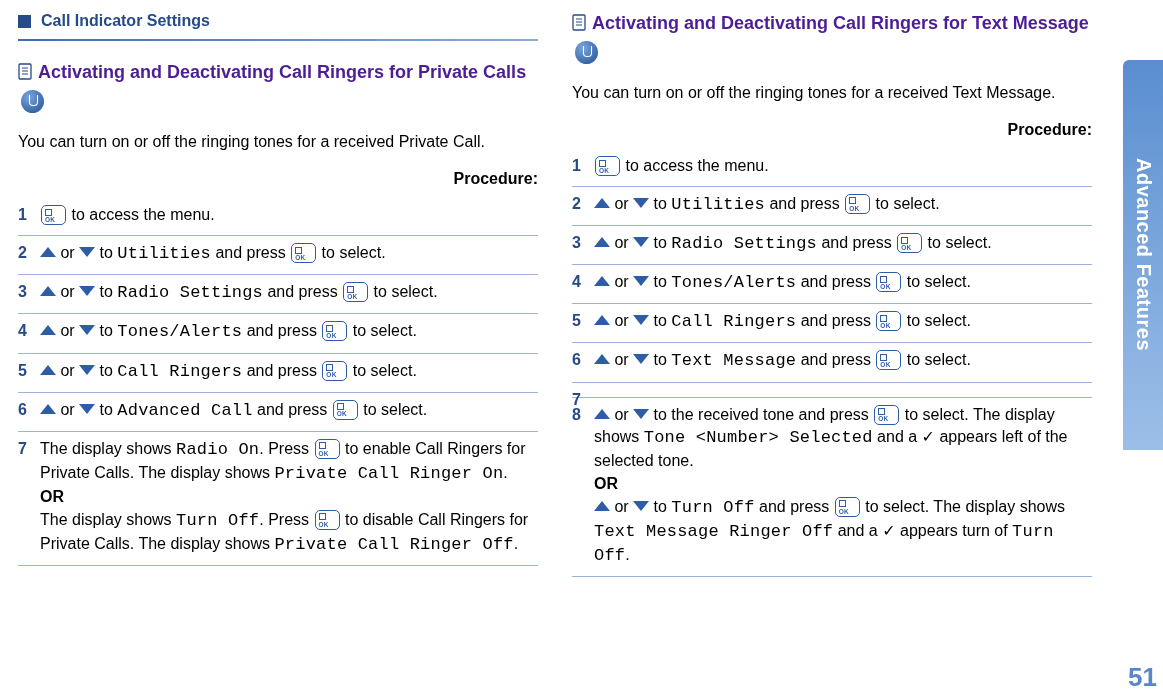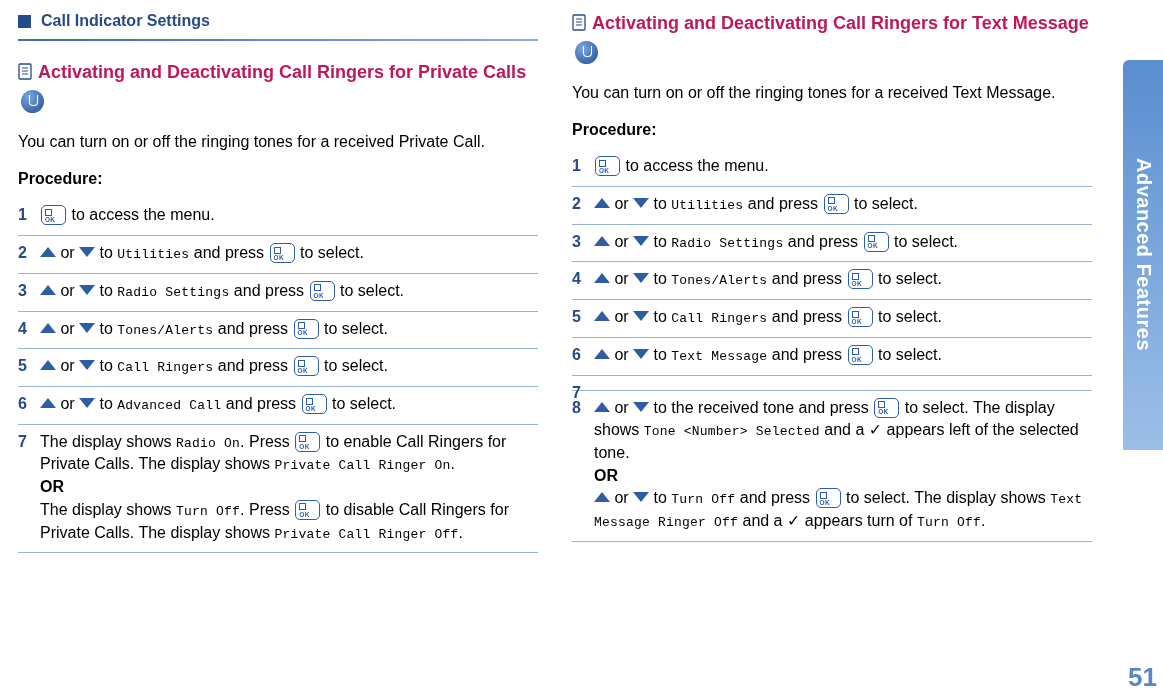--- a/index.html
+++ b/index.html
@@ -39,21 +39,21 @@
   }
   .section-underline {
     height: 2.5px;
     background: linear-gradient(90deg, #3f6ab5, #8aadd9);
     margin-bottom: 18px;
     width: 100%;
   }
   .subsection-title {
     font-size: 18px;
     font-weight: bold;
-    color: #be185d;
+    color: #4c1d95;
     margin-bottom: 14px;
     line-height: 1.55;
   }
   .doc-icon {
     display: inline-block;
     vertical-align: -2px;
     margin-right: 6px;
   }
   .round-icon {
     display: inline-block;
@@ -68,21 +68,21 @@
   .round-icon::after{
     content:"";
     position:absolute;
     left:8px; top:5px;
     width:7px; height:10px;
     border:1.5px solid #fff;
     border-top:none;
     border-radius:0 0 4px 4px;
   }
   .para { margin-bottom: 14px; }
-  .proc-label { font-weight: bold; margin-bottom: 8px; }
+  .proc-label { font-weight: bold; margin-bottom: 8px; text-align: right; }
   .step {
     padding: 6px 0 8px 22px;
     border-bottom: 1px solid #99b3d9;
     position: relative;
   }
   .step-num {
     position: absolute;
     left: 0;
     top: 6px;
     font-weight: bold;
@@ -123,21 +123,21 @@
     border-right: 8px solid transparent;
     border-bottom: 10px solid #2f5da5;
   }
   .tri-down {
     border-left: 8px solid transparent;
     border-right: 8px solid transparent;
     border-top: 10px solid #2f5da5;
   }
   .mono {
     font-family: "Courier New", monospace;
-    font-size: 13px;
+    font-size: 17px;
     letter-spacing: 0.2px;
   }
   .or-line { font-weight: bold; }
   .side-tab {
     position: absolute;
     right: 0;
     top: 60px;
     width: 40px;
     height: 390px;
     background: linear-gradient(180deg, #5a8ed0, #9cbfe8);

